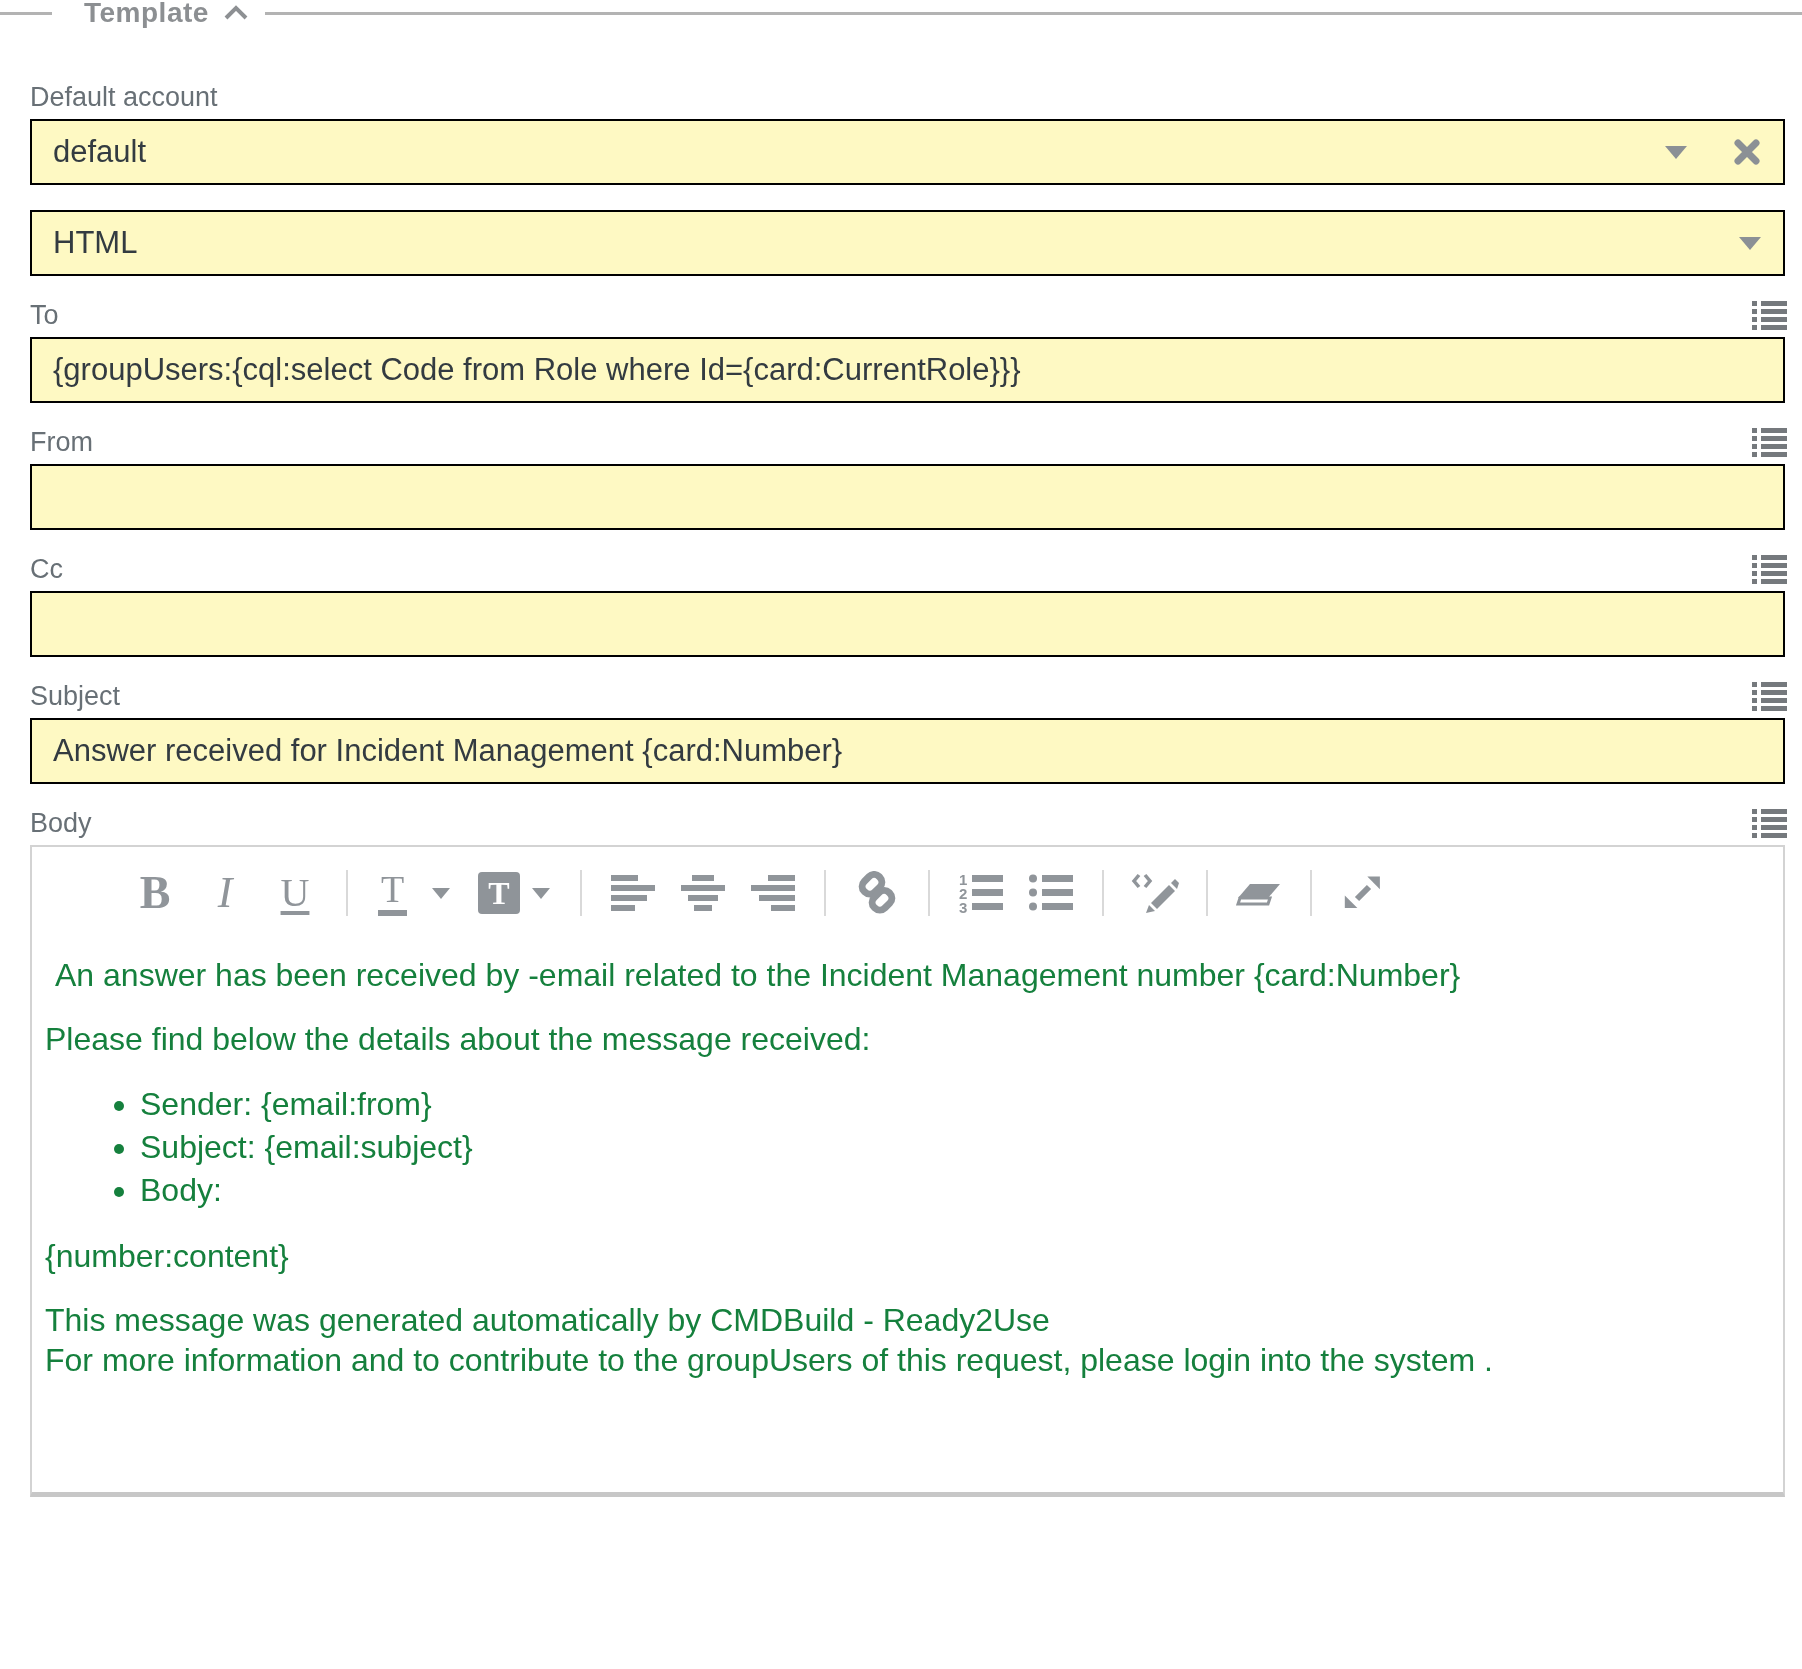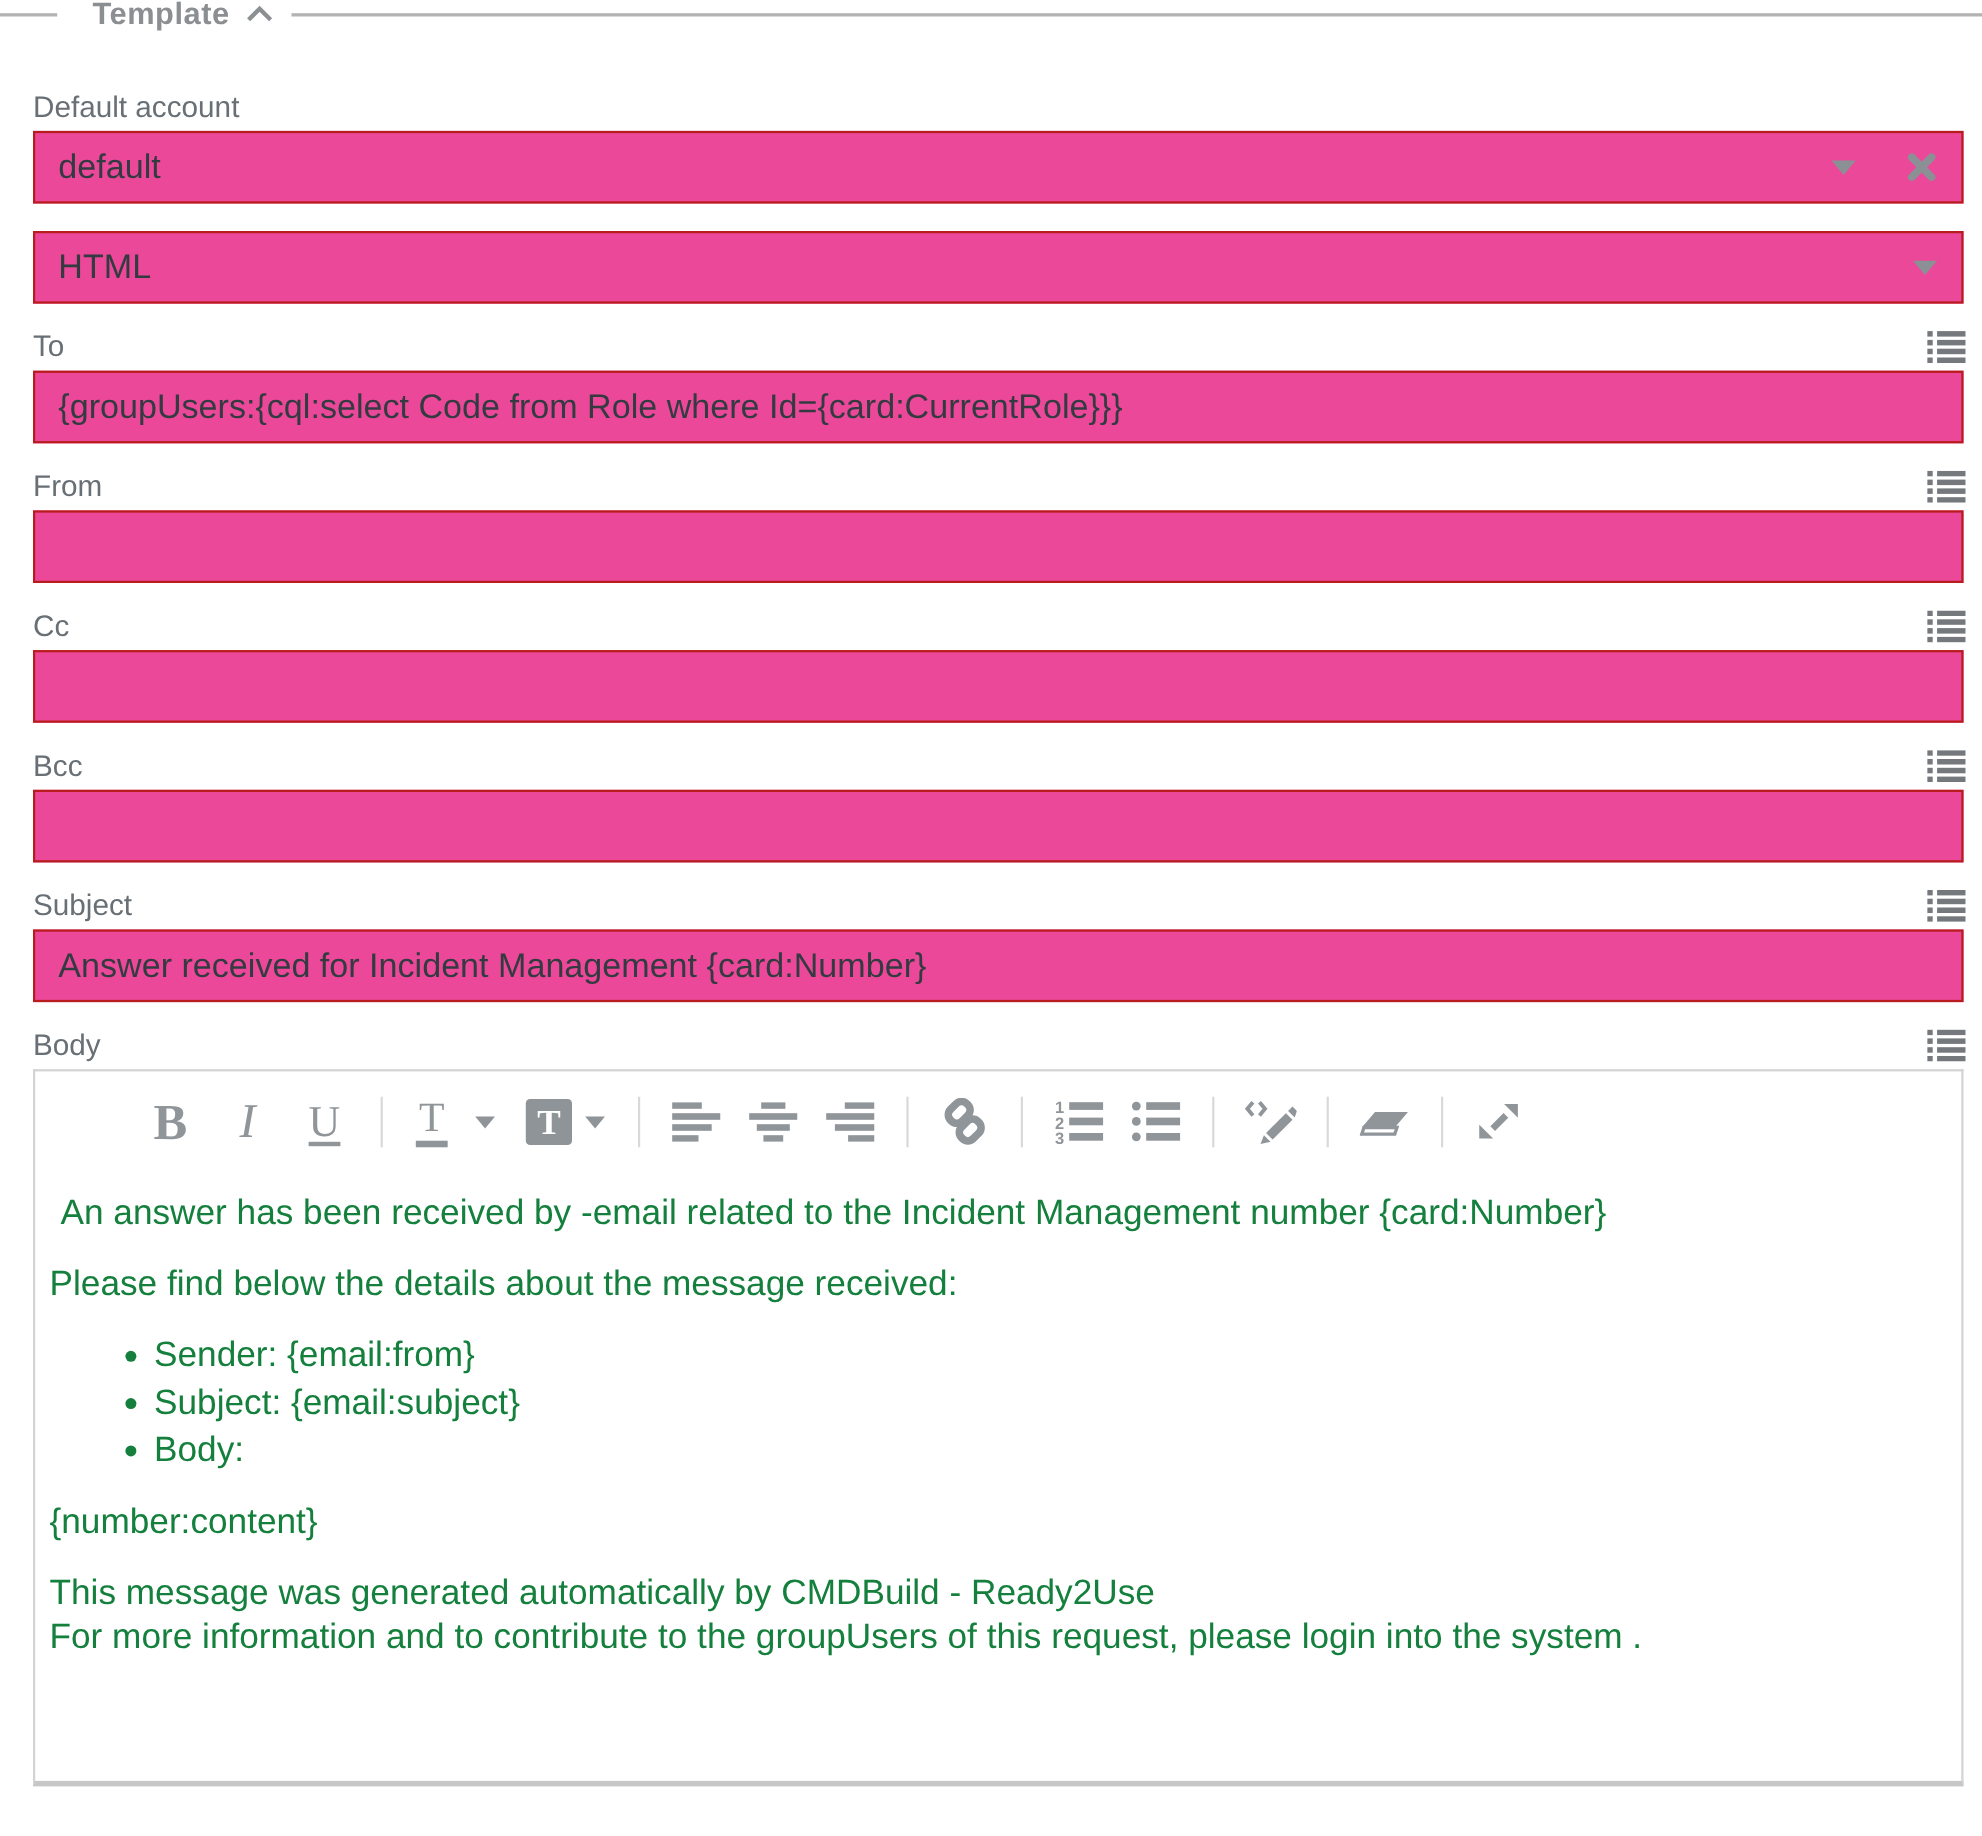--- a/index.html
+++ b/index.html
@@ -27,21 +27,21 @@
   .field + .field { margin-top: 25px; }
   .field-head {
     display: flex; justify-content: space-between; align-items: center;
     height: 28px; margin-bottom: 8px;
   }
   .label { font-size: 27px; font-weight: normal; color: #687076; line-height: 28px; }
   .list-icon { display: flex; align-items: center; margin-right: -2px; }
 
   .text-input, .combo {
     width: 1755px; height: 66px;
-    border: 2px solid #b91c1c; background: #ec4899;
+    border: 2px solid #000000; background: #fef9c3;
     display: flex; align-items: center;
     font-size: 31px; color: #333b41;
   }
   input.text-input {
     padding-left: 21px; outline: none;
     font-family: "Liberation Sans", sans-serif;
   }
   .combo { padding-left: 21px; }
   .combo-value { flex: 1; }
   .trigger-arrow {
@@ -192,40 +192,20 @@
                 <rect x="9" y="16" width="26" height="5"></rect>
                 <rect x="0" y="24" width="5" height="5"></rect>
                 <rect x="9" y="24" width="26" height="5"></rect>
               </g>
             </svg>
         </span>
       </div>
       <input class="text-input" value="" style="">
     </div>
 
-    <div class="field">
-      <div class="field-head">
-        <span class="label">Bcc</span>
-        <span class="list-icon">
-          <svg width="35" height="29" viewBox="0 0 35 29">
-              <g fill="#75797d">
-                <rect x="0" y="0" width="5" height="5"></rect>
-                <rect x="9" y="0" width="26" height="5"></rect>
-                <rect x="0" y="8" width="5" height="5"></rect>
-                <rect x="9" y="8" width="26" height="5"></rect>
-                <rect x="0" y="16" width="5" height="5"></rect>
-                <rect x="9" y="16" width="26" height="5"></rect>
-                <rect x="0" y="24" width="5" height="5"></rect>
-                <rect x="9" y="24" width="26" height="5"></rect>
-              </g>
-            </svg>
-        </span>
-      </div>
-      <input class="text-input" value="" style="">
-    </div>
 
     <div class="field">
       <div class="field-head">
         <span class="label">Subject</span>
         <span class="list-icon">
           <svg width="35" height="29" viewBox="0 0 35 29">
               <g fill="#75797d">
                 <rect x="0" y="0" width="5" height="5"></rect>
                 <rect x="9" y="0" width="26" height="5"></rect>
                 <rect x="0" y="8" width="5" height="5"></rect>

